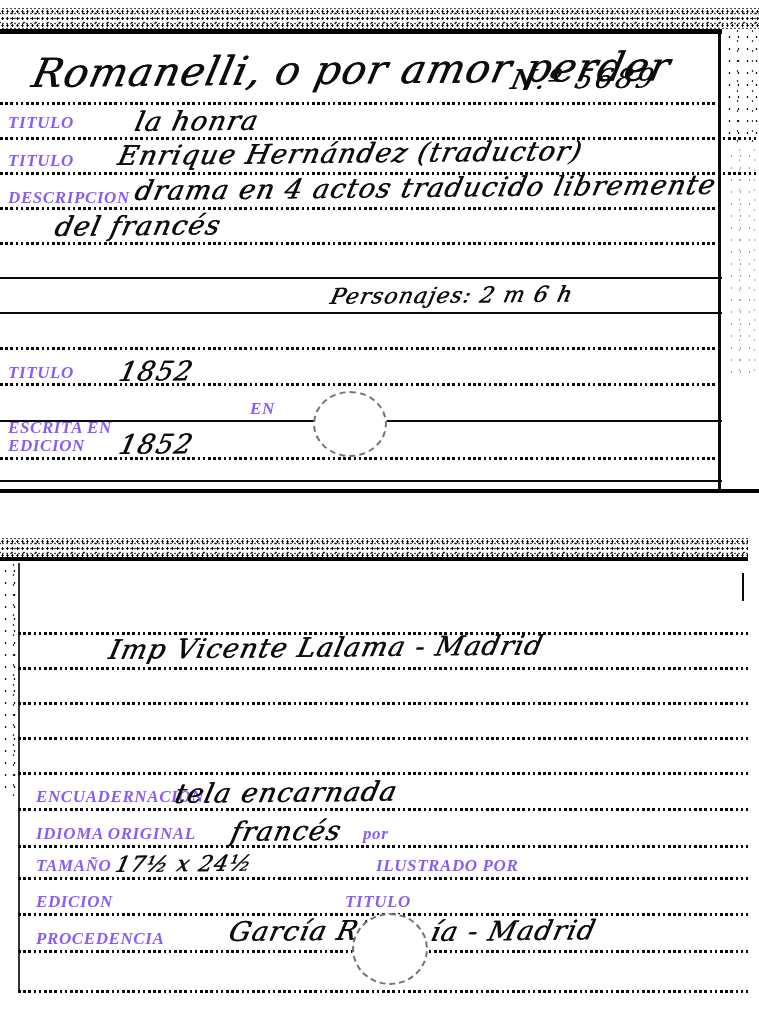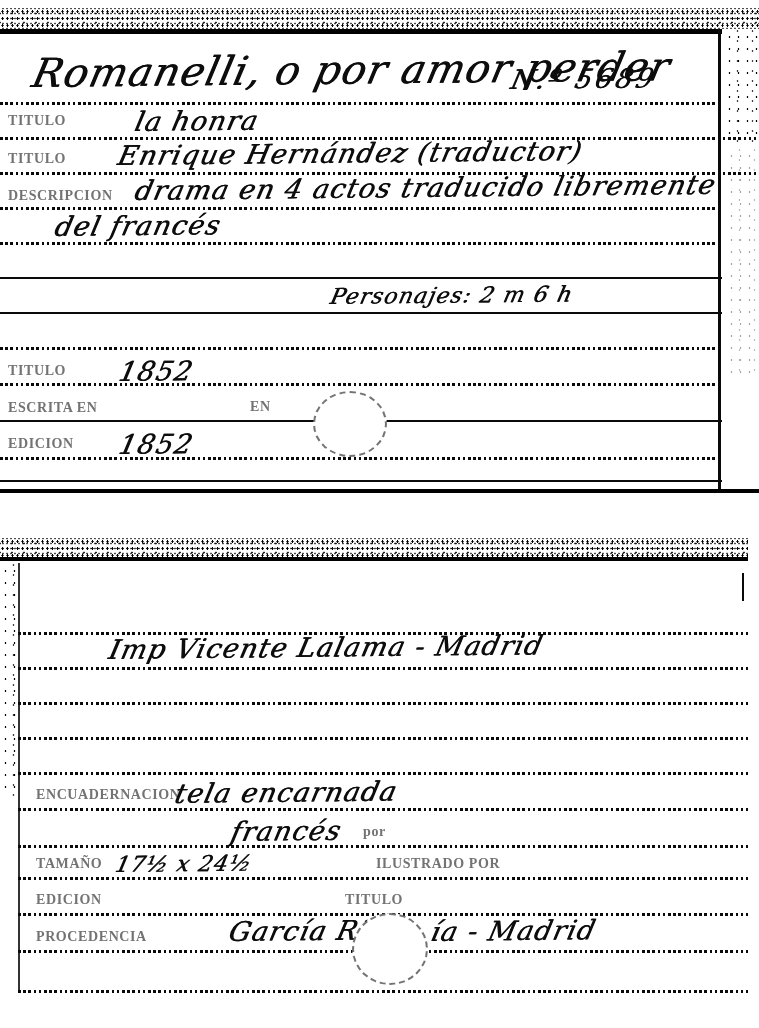--- a/index.html
+++ b/index.html
@@ -27,22 +27,22 @@
   }
   .abs{position:absolute;}
   
   .rule{position:absolute;height:3px;
     background-image:repeating-linear-gradient(90deg,#0a0a0a 0 2.6px, transparent 2.6px 5.2px);
     background-position:0 0;background-size:auto 100%;}
   .rule.solid{height:2px;background-image:none;background-color:#0a0a0a;}
   .rule.thick{height:5px;background-image:none;background-color:#000;}
   .vline{position:absolute;width:3px;background:#0a0a0a;}
   
-  .lbl{position:absolute;font-weight:700;font-size:14px;letter-spacing:.6px;
-       white-space:nowrap;color:#737373;}
+  .lbl{position:absolute;font-weight:700;font-size:17px;letter-spacing:.6px;
+       white-space:nowrap;color:#8b5cf6;font-style:italic;}
   .hdr{position:absolute;font-weight:700;font-size:18px;letter-spacing:6px;
        white-space:nowrap;color:#050505;}
   
   .hw{position:absolute;font-family:"DejaVu Serif", serif;font-style:italic;
       color:#0d0d0d;white-space:nowrap;letter-spacing:1.2px;
       transform:skewX(-13deg) rotate(-.6deg);transform-origin:left bottom;
       text-shadow:.6px 0 0 #0d0d0d;}
   .hw-big{font-size:40px;}
   .hw-md{font-size:27px;}
   .hw-sm{font-size:22px;}
@@ -72,21 +72,21 @@
   <div class="rule" style="left:0;top:375px;width:722px;"></div>
   <div class="rule solid" style="left:0;top:412px;width:722px;"></div>
   <div class="rule" style="left:0;top:449px;width:722px;"></div>
   <div class="rule solid" style="left:0;top:472px;width:722px;"></div>
   <div class="rule thick" style="left:0;top:481px;width:759px;height:4px;"></div>
 
   <div class="lbl" style="left:8px;top:105px;">TITULO</div>
   <div class="lbl" style="left:8px;top:143px;">TITULO</div>
   <div class="lbl" style="left:8px;top:180px;">DESCRIPCION</div>
   <div class="lbl" style="left:8px;top:355px;">TITULO</div>
-  <div class="lbl" style="left:8px;top:392px;">ESCRITA EN</div>
+  <div class="lbl" style="left:8px;top:410px;">ESCRITA EN</div>
   <div class="lbl" style="left:250px;top:391px;">EN</div>
   <div class="lbl" style="left:8px;top:428px;">EDICION</div>
 
   <div class="hw hw-big" style="left:28px;top:42px;">Romanelli, o por amor perder</div>
   <div class="hw hw-md" style="left:508px;top:56px;letter-spacing:3px;">N.º 5689</div>
   <div class="hw hw-md" style="left:132px;top:98px;">la honra</div>
   <div class="hw hw-md" style="left:115px;top:132px;">Enrique Hernández (traductor)</div>
   <div class="hw hw-md" style="left:132px;top:167px;">drama en 4 actos traducido libremente</div>
   <div class="hw hw-md" style="left:52px;top:203px;">del francés</div>
   <div class="hw hw-sm" style="left:328px;top:276px;">Personajes: 2 m 6 h</div>
@@ -113,20 +113,21 @@
   <div class="rule" style="left:18px;top:199px;width:730px;"></div>
   <div class="rule" style="left:18px;top:234px;width:730px;"></div>
   <div class="rule" style="left:18px;top:270px;width:730px;"></div>
   <div class="rule" style="left:18px;top:307px;width:730px;"></div>
   <div class="rule" style="left:18px;top:339px;width:730px;"></div>
   <div class="rule" style="left:18px;top:375px;width:730px;"></div>
   <div class="rule" style="left:18px;top:412px;width:730px;"></div>
   <div class="rule" style="left:18px;top:452px;width:730px;"></div>
 
   <div class="lbl" style="left:36px;top:249px;">ENCUADERNACION</div>
+  <div class="lbl" style="left:36px;top:286px;">IDIOMA ORIGINAL</div>
   <div class="lbl" style="left:363px;top:286px;font-weight:700;text-transform:none;">por</div>
   <div class="lbl" style="left:36px;top:318px;">TAMAÑO</div>
   <div class="lbl" style="left:340px;top:318px;margin-left:36px;">ILUSTRADO POR</div>
   <div class="lbl" style="left:36px;top:354px;">EDICION</div>
   <div class="lbl" style="left:345px;top:354px;">TITULO</div>
   <div class="lbl" style="left:36px;top:391px;">PROCEDENCIA</div>
 
   <div class="hw hw-md" style="left:106px;top:96px;">Imp Vicente Lalama - Madrid</div>
   <div class="hw hw-md" style="left:172px;top:240px;">tela encarnada</div>
   <div class="hw hw-md" style="left:228px;top:278px;">francés</div>

